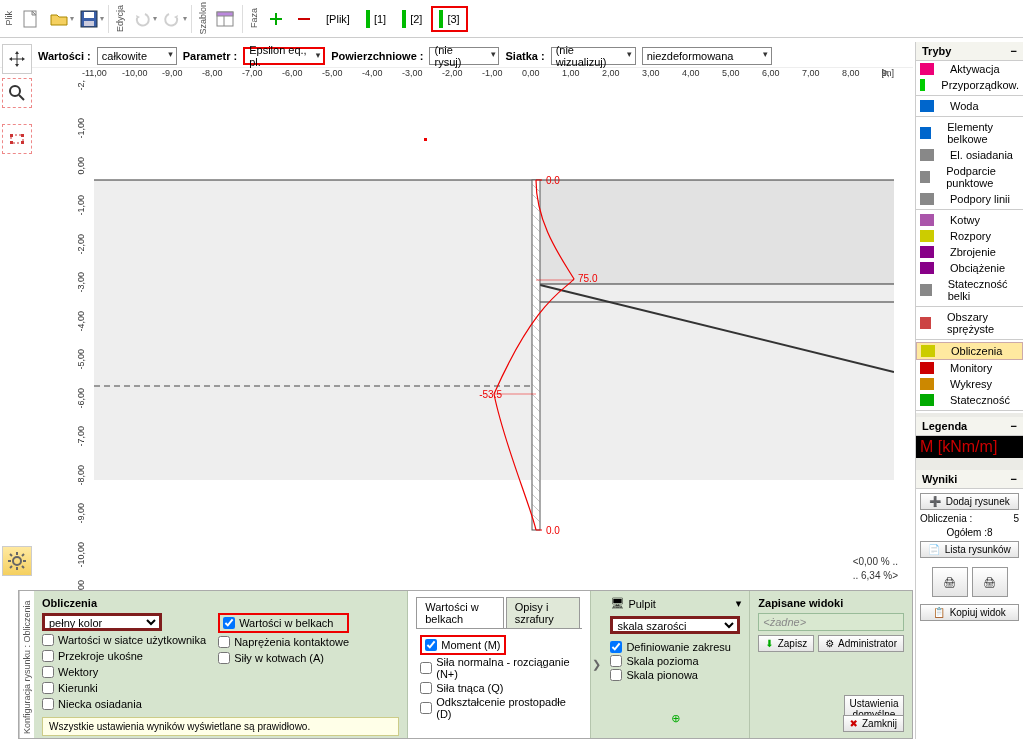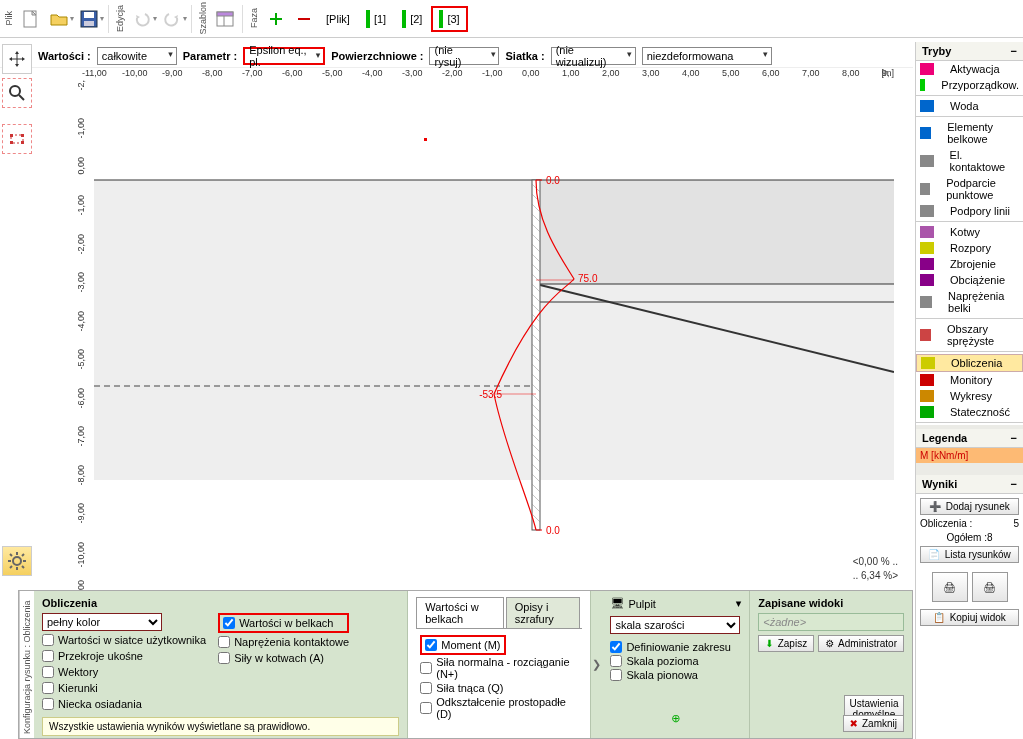--- a/index.html
+++ b/index.html
@@ -49,21 +49,21 @@
 .bv { writing-mode: vertical-lr; transform: rotate(180deg); font-size: 9px; color: #555; padding: 4px 2px; background:#fff; border-right:1px solid #ccc;}
 .bcol { padding: 6px 8px; border-right: 1px solid #b5c5ad; }
 .bcol h3 { font-size: 11px; font-weight: bold; margin-bottom: 4px; }
 .chk { display: flex; align-items: center; gap: 4px; font-size: 11px; padding: 1px 0; }
 .chk input { width: 12px; height: 12px; }
 .hl-red { border: 2px solid #e00; padding: 1px 3px; display:inline-block; }
 .tabhead { display:flex; border-bottom:1px solid #999; }
 .tabhead .tab { padding:3px 8px; border:1px solid #999; border-bottom:none; background:#fff; font-size:11px; cursor:pointer; margin-right:2px;}
 .tabhead .tab.inactive { background:#e0e8d8; }
 .status-line { background:#ffffe8; border:1px solid #cc8; padding:3px 6px; font-size:10px; margin-top:6px;}
-select.native { border:1px solid #7f1d1d; font-size:11px; height:18px; background:#fff; }
+select.native { border:3px solid #7f1d1d; font-size:11px; height:18px; background:#fff; }
 </style>
 </head>
 <body>
 
 <div class="topbar">
   <span class="vlabel">Plik</span>
   <div class="tb-icon">
       <svg width="20" height="20">
         <rect x="3" y="2" width="12" height="16" fill="#fff" stroke="#888"></rect>
         <path d="M11 2 L15 6 L11 6 Z" fill="#ddd" stroke="#888"></path>
@@ -336,21 +336,21 @@
         <span class="iconbox" style="background: rgb(0, 102, 204);"></span>
         <span>Woda</span>
       </div>
       <div class="rp-sep"></div>
       <div class="rp-item">
         <span class="iconbox" style="background: rgb(0, 102, 204);"></span>
         <span>Elementy belkowe</span>
       </div>
       <div class="rp-item">
         <span class="iconbox" style="background: rgb(136, 136, 136);"></span>
-        <span>El. kontaktowe</span>
+        <span>El. osiadania</span>
       </div>
       <div class="rp-item">
         <span class="iconbox" style="background: rgb(136, 136, 136);"></span>
         <span>Podparcie punktowe</span>
       </div>
       <div class="rp-item">
         <span class="iconbox" style="background: rgb(136, 136, 136);"></span>
         <span>Podpory linii</span>
       </div>
       <div class="rp-sep"></div>
@@ -365,21 +365,21 @@
       <div class="rp-item">
         <span class="iconbox" style="background: rgb(136, 0, 136);"></span>
         <span>Zbrojenie</span>
       </div>
       <div class="rp-item">
         <span class="iconbox" style="background: rgb(136, 0, 136);"></span>
         <span>Obciążenie</span>
       </div>
       <div class="rp-item">
         <span class="iconbox" style="background: rgb(136, 136, 136);"></span>
-        <span>Naprężenia belki</span>
+        <span>Stateczność belki</span>
       </div>
       <div class="rp-sep"></div>
       <div class="rp-item">
         <span class="iconbox" style="background: rgb(204, 68, 68);"></span>
         <span>Obszary sprężyste</span>
       </div>
       <div class="rp-sep"></div>
       <div class="rp-item active">
         <span class="iconbox" style="background: rgb(204, 204, 0);"></span>
         <span>Obliczenia</span>
@@ -395,21 +395,21 @@
       <div class="rp-item">
         <span class="iconbox" style="background: rgb(0, 170, 0);"></span>
         <span>Stateczność</span>
       </div>
       <div class="rp-sep"></div>
     </div>
   <div class="rp-header" style="margin-top:4px">
       <span>Legenda</span>
       <span>−</span>
     </div>
-  <div style="background:#fdba74; padding:2px 4px; color:#c00; font-size:10px">M [kNm/m]</div>
+  <div style="background:#000000; padding:2px 4px; color:#c00; font-size:16px">M [kNm/m]</div>
   <div class="rp-header" style="margin-top:12px">
       <span>Wyniki</span>
       <span>−</span>
     </div>
   <div style="background:#fff; padding:4px; display:flex; flex-direction:column; gap:3px; flex:1">
     <div class="btn-small">
         <span>➕</span>
         <span>Dodaj rysunek</span>
       </div>
     <div style="display:flex; justify-content:space-between; font-size:10px">

